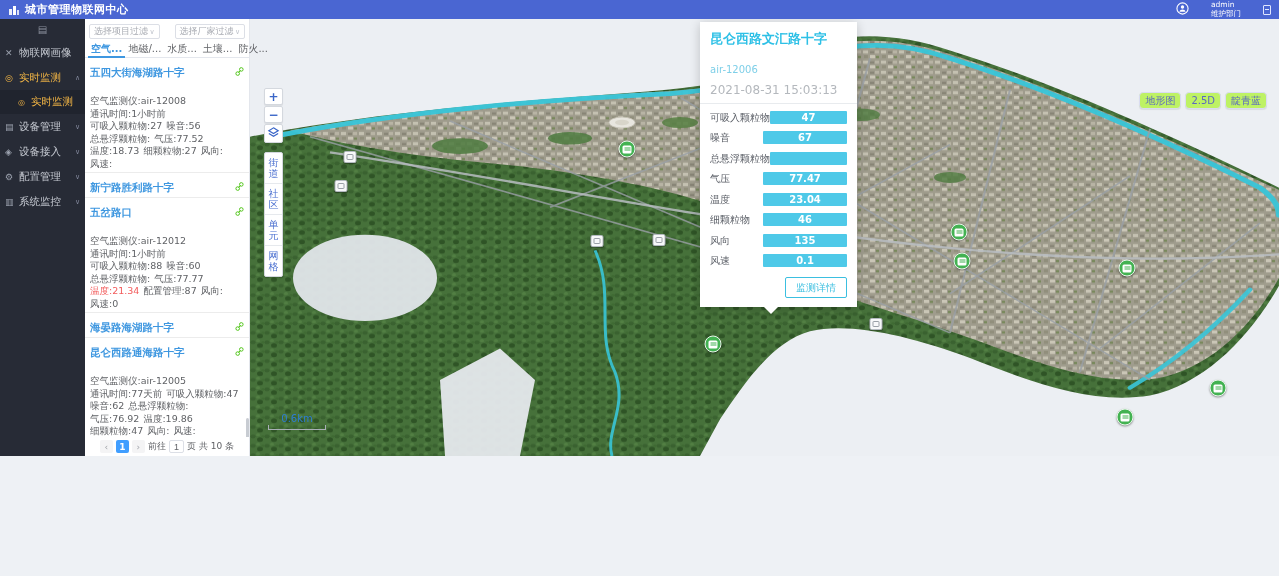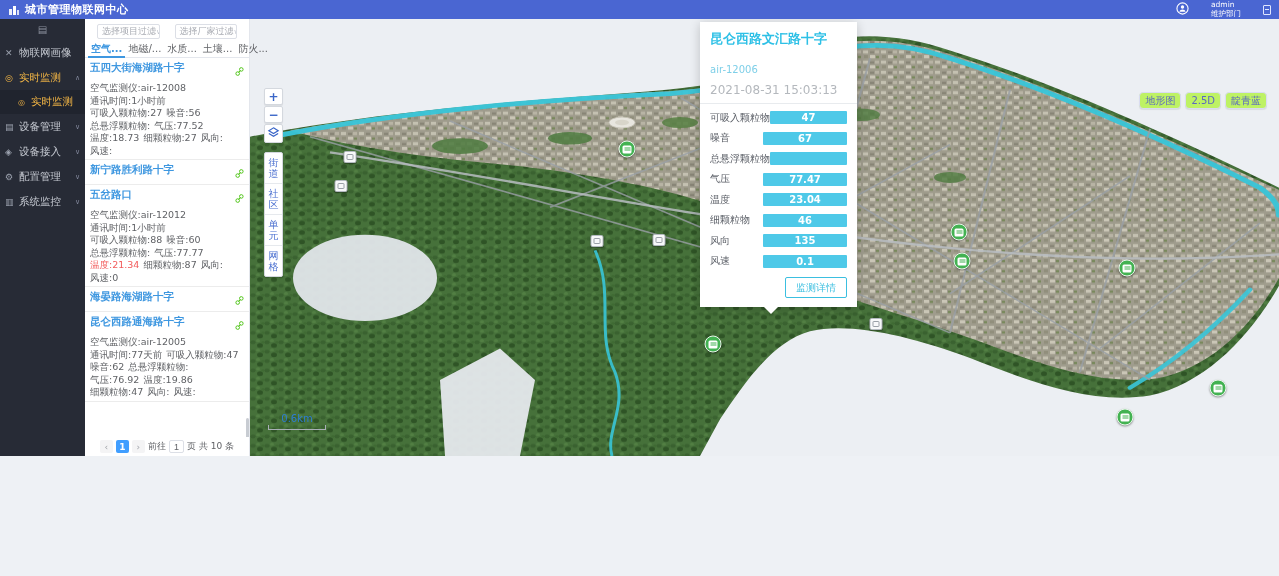--- a/index.html
+++ b/index.html
@@ -21,36 +21,36 @@
 .menu-item{display:flex;align-items:center;height:25px;padding:0 5px;font-size:10.5px;cursor:pointer;white-space:nowrap}
 .menu-item .mi-icon{width:12px;font-size:9px;margin-right:2px;color:#9aa0ad;flex:0 0 auto}
 .menu-item .chev{margin-left:auto;font-size:7px;color:#80869a}
 .menu-item.active,.menu-item.active .mi-icon{color:#f3b645}
 .submenu-item{display:flex;align-items:center;height:24px;padding-left:18px;font-size:10.5px;background:#20242e;cursor:pointer}
 .submenu-item .mi-icon{width:11px;font-size:8px;margin-right:2px}
 .submenu-item.active{color:#f3b645}
 
 
 .panel{position:absolute;top:19px;left:85px;width:165px;bottom:0;background:#fff;display:flex;flex-direction:column;z-index:40;border-right:1px solid #e3e6ec}
-.filters{display:flex;gap:15px;padding:5px 12px 2px}
+.filters{display:flex;gap:15px;padding:5px 4px 2px}
 .select{flex:1;height:15px;border:1px solid #dcdfe6;border-radius:2px;font-size:9px;color:#a8abb2;display:flex;align-items:center;padding:0 4px;background:#fff;cursor:pointer;white-space:nowrap;overflow:hidden}
 .select .caret{margin-left:auto;font-size:7px;color:#c0c4cc}
 .searchrow{display:flex;padding:3px 4px 2px}
 .search-input{flex:1;height:16px;border:1px solid #dcdfe6;border-right:none;border-radius:2px 0 0 2px;font-size:8.5px;color:#606266;padding:0 4px;outline:none}
 .search-input::placeholder{color:#a8abb2}
 .search-btn{width:24px;height:16px;border:1px solid #dcdfe6;border-radius:0 2px 2px 0;display:flex;align-items:center;justify-content:center;background:#fff;cursor:pointer}
 .tabs{display:flex;padding:0 3px;border-bottom:1px solid #e4e7ed;height:17px;font-size:10px;color:#606266}
 .tab{padding:0 3px;display:flex;align-items:center;cursor:pointer;white-space:nowrap}
 .tab.active{color:#3e97e0;font-weight:bold;border-bottom:2px solid #3e97e0;margin-bottom:-1px}
 .cards{flex:1;overflow:hidden;position:relative}
 .card{padding:3px 5px 2px;border-bottom:1px solid #ececec}
-.card-head{display:flex;align-items:flex-start}
+.card-head{display:flex;align-items:flex-end}
 .card-title{color:#3e97e0;font-size:10.5px;font-weight:bold;white-space:nowrap}
 .link-icon{margin-left:auto;flex:0 0 auto}
-.card-body{font-size:9.5px;color:#606266;line-height:12.5px;margin-top:2px}
+.card-body{font-size:9.5px;color:#606266;line-height:12.5px;margin-top:15px}
 .pair{margin-right:4px;display:inline-block}
 .red{color:#f25b5b}
 .scroll-thumb{position:absolute;right:0;top:360px;width:3px;height:95px;background:#c8ccd2;border-radius:2px}
 .pagination{height:19px;display:flex;align-items:center;justify-content:center;gap:3px;font-size:9px;color:#606266;flex:0 0 auto}
 .pg-btn{min-width:13px;height:13px;background:#f4f4f5;color:#a0a3a9;display:flex;align-items:center;justify-content:center;border-radius:2px;font-size:9px;cursor:pointer}
 .pg-btn.active{background:#409eff;color:#fff;font-weight:bold}
 .goto-input{width:15px;height:13px;border:1px solid #dcdfe6;border-radius:2px;text-align:center;font-size:9px;color:#606266;outline:none}
 
 
 .map{position:absolute;top:19px;left:250px;right:0;bottom:0;background:#edf0f4;overflow:hidden}
@@ -75,21 +75,21 @@
 .scalebar{position:absolute;left:18px;bottom:26px;width:58px;text-align:center;z-index:20}
 .scale-label{color:#2d7dd2;font-size:10px;font-weight:normal}
 .scale-line{height:5px;border-left:1px solid #a9afb6;border-right:1px solid #a9afb6;border-bottom:1px solid #a9afb6;margin-top:1px}
 
 
 .popup{position:absolute;left:450px;top:3px;width:157px;background:#fff;box-shadow:0 2px 10px rgba(0,0,0,.2);padding:8px 10px 9px;z-index:30}
 .popup-title{color:#2ec0e6;font-size:13px;font-weight:bold;white-space:nowrap}
 .popup-device{color:#7ecfe8;font-size:10px;margin-top:16px}
 .popup-time{color:#b4b8bd;font-size:12px;margin:8px 0 6px}
 .popup-div{height:1px;background:#e8ebee;margin:0 -10px}
-.popup-row{display:flex;align-items:center;margin-top:6.5px}
+.popup-row{display:flex;align-items:flex-start;margin-top:6.5px}
 .popup-row .lbl{font-size:10px;color:#5a5e66;white-space:nowrap}
 .popup-row .bar{margin-left:auto;width:84px;height:13px;background:#4ec9e8;color:#fff;font-size:10px;font-weight:bold;display:flex;align-items:center;justify-content:center;border-radius:1px}
 .popup-foot{display:flex;justify-content:flex-end;margin-top:9px}
 .detail-btn{border:1px solid #3bbfe0;color:#3bbfe0;font-size:10px;padding:2.5px 10px;border-radius:2px;background:#fff;cursor:pointer}
 .popup-arrow{position:absolute;left:64px;bottom:-7px;width:0;height:0;border-left:7px solid transparent;border-right:7px solid transparent;border-top:7px solid #fff}
 </style>
 </head>
 <body>
 
 <div class="app">
@@ -200,21 +200,21 @@
         </div>
         <div class="card">
           <div class="card-head">
             <span class="card-title">五岔路口</span>
             <span class="link-icon"><svg width="9" height="9" viewBox="0 0 10 10">
                 <circle cx="3" cy="7.3" r="2" fill="none" stroke="#52c41a" stroke-width="1.1"></circle>
                 <circle cx="7" cy="2.7" r="2" fill="none" stroke="#52c41a" stroke-width="1.1"></circle>
                 <line x1="3.9" y1="6.1" x2="6.1" y2="3.9" stroke="#52c41a" stroke-width="1.1"></line>
               </svg></span>
           </div>
-          <div class="card-body"><span class="pair">空气监测仪:air-12012</span><span class="pair">通讯时间:1小时前</span><span class="pair">可吸入颗粒物:88</span><span class="pair">噪音:60</span><span class="pair">总悬浮颗粒物:</span><span class="pair">气压:77.77</span><span class="pair red">温度:21.34</span><span class="pair">细颗粒物:87</span><span class="pair">风向:</span><span class="pair">风速:0</span></div>
+          <div class="card-body"><span class="pair">空气监测仪:air-12012</span><span class="pair">通讯时间:1小时前</span><span class="pair">可吸入颗粒物:88</span><span class="pair">噪音:60</span><span class="pair">总悬浮颗粒物:</span><span class="pair">气压:77.77</span><span class="pair red">温度:21.34</span><span class="pair">配置管理:87</span><span class="pair">风向:</span><span class="pair">风速:0</span></div>
         </div>
         <div class="card">
           <div class="card-head">
             <span class="card-title">海晏路海湖路十字</span>
             <span class="link-icon"><svg width="9" height="9" viewBox="0 0 10 10">
                 <circle cx="3" cy="7.3" r="2" fill="none" stroke="#52c41a" stroke-width="1.1"></circle>
                 <circle cx="7" cy="2.7" r="2" fill="none" stroke="#52c41a" stroke-width="1.1"></circle>
                 <line x1="3.9" y1="6.1" x2="6.1" y2="3.9" stroke="#52c41a" stroke-width="1.1"></line>
               </svg></span>
           </div>

